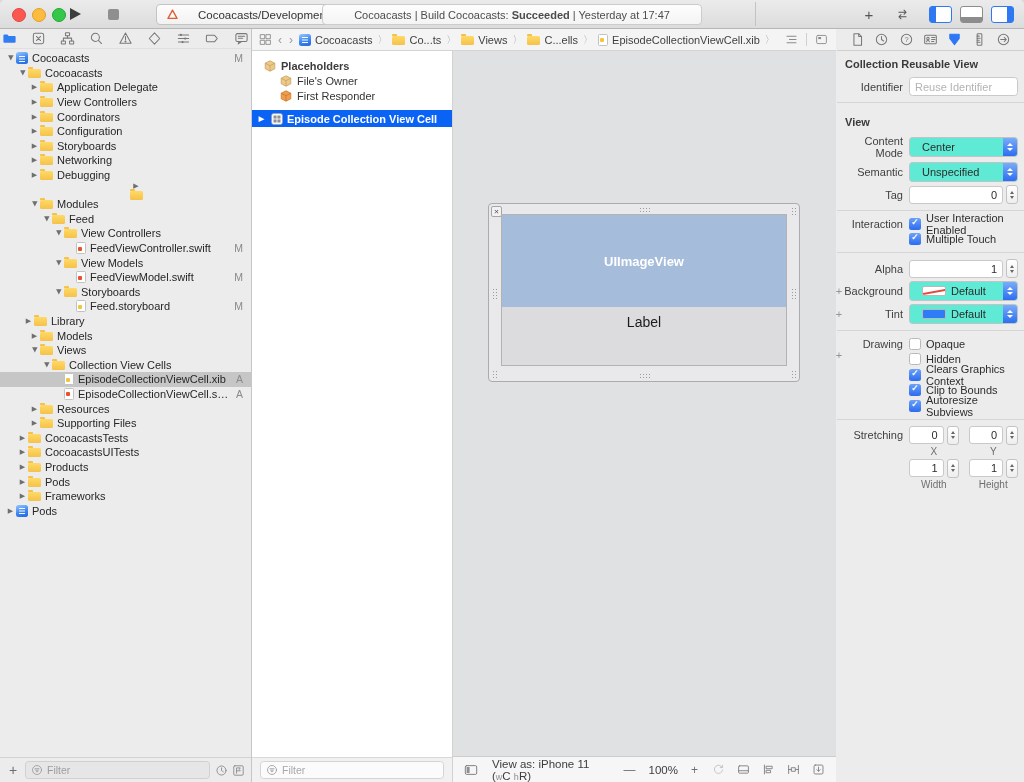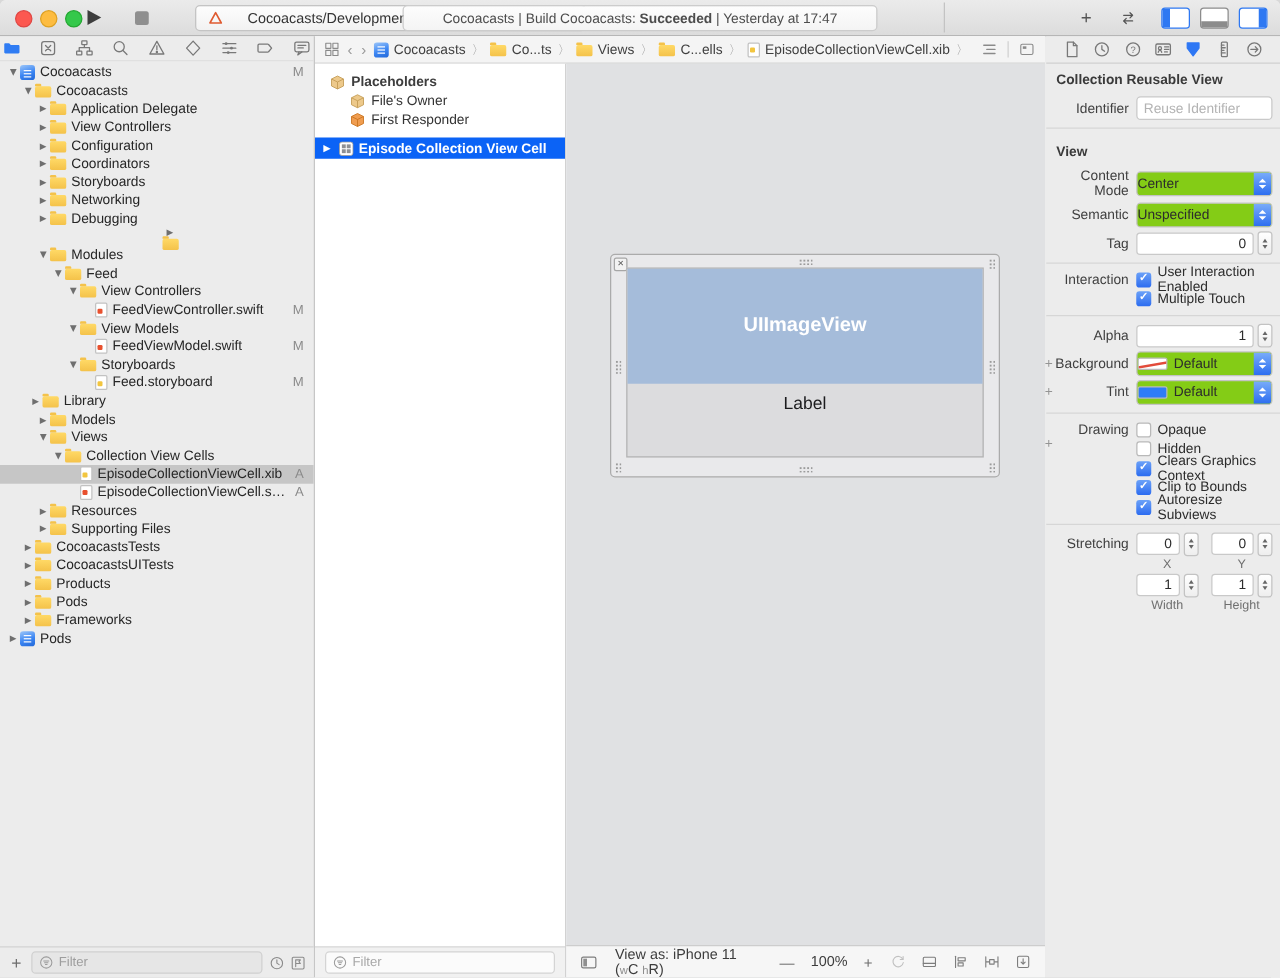--- a/index.html
+++ b/index.html
@@ -101,41 +101,41 @@
   .hd-tc{left:50%;top:3px;width:11px;height:5px;margin-left:-5px;}
   .hd-bc{left:50%;bottom:3px;width:11px;height:5px;margin-left:-5px;}
   .hd-lc{left:3px;top:50%;width:5px;height:11px;margin-top:-5px;}
   .hd-rc{right:3px;top:50%;width:5px;height:11px;margin-top:-5px;}
   .hd-tr{right:3px;top:3px;width:5px;height:8px;}
   .hd-bl{left:3px;bottom:3px;width:5px;height:8px;}
   .hd-br{right:3px;bottom:3px;width:5px;height:8px;}
   .cell-inner{position:absolute;left:12px;right:12px;top:10px;bottom:15px;background:#dcdcde;border:1px solid #b3b3b3;
     display:flex;flex-direction:column;}
   .cell-imageview{height:92px;flex:none;background:#a5bcda;display:flex;align-items:center;justify-content:center;
-    color:#fff;font-weight:bold;font-size:16px;}
+    color:#fff;font-weight:bold;font-size:13px;}
   .cell-labelarea{flex:1;display:flex;justify-content:center;align-items:flex-start;padding-top:7px;
     font-size:14px;color:#1b1b1d;}
   .canvas-bar{position:absolute;left:0;right:0;bottom:0;height:25px;background:#f6f6f6;border-top:1px solid #cdcdcd;
     display:flex;align-items:center;padding:0 10px;font-size:11.5px;color:#3d3d3d;gap:13px;}
   .trait-small{font-size:9px;color:#8d8d8d;}
   .cb-right{margin-left:auto;display:flex;align-items:center;gap:10px;}
   .zoom-ctl{color:#6e6e6e;font-size:12px;}
 
   
   .insp-tabs{height:21px;display:flex;align-items:center;justify-content:space-between;padding:0 12px;border-bottom:1px solid #cfcfcf;}
   .insp-tab{width:17px;height:17px;display:flex;align-items:center;justify-content:center;}
   .insp-sec-title{font-weight:bold;color:#3a3a3a;padding:7px 0 4px 8px;font-size:11px;}
   .insp-row{display:flex;align-items:center;margin:3px 6px 3px 0;position:relative;}
   .insp-label{width:66px;flex:none;text-align:right;margin-right:6px;color:#3f3f3f;}
   .insp-ctl{flex:1;display:flex;align-items:center;min-width:0;}
   .insp-div{height:1px;background:#d6d6d6;margin:6px 0;}
   .text-field{flex:1;height:17px;background:#fff;border:1px solid #c9c9c9;border-radius:3.5px;display:flex;align-items:center;
     padding:0 5px;color:#b3b3b3;}
-  .dropdown{flex:1;height:18px;background:#84cc16;border:1px solid #c3c3c3;border-radius:3.5px;display:flex;align-items:center;
-    padding-left:0;overflow:hidden;color:#2c2c2c;}
+  .dropdown{flex:1;height:18px;background:#5eead4;border:1px solid #c3c3c3;border-radius:3.5px;display:flex;align-items:center;
+    padding-left:12px;overflow:hidden;color:#2c2c2c;}
   .dd-caret{margin-left:auto;align-self:stretch;width:14px;background:linear-gradient(#79acf9,#2d6ef0);
     display:flex;flex-direction:column;align-items:center;justify-content:center;gap:1.5px;border-radius:0 2.5px 2.5px 0;}
   .tri-up{width:0;height:0;border-left:3px solid transparent;border-right:3px solid transparent;border-bottom:3.5px solid #fff;}
   .tri-dn{width:0;height:0;border-left:3px solid transparent;border-right:3px solid transparent;border-top:3.5px solid #fff;}
   .numfield{flex:1;height:16px;background:#fff;border:1px solid #c9c9c9;border-radius:3px;display:flex;align-items:center;
     justify-content:flex-end;padding:0 5px;color:#2c2c2c;}
   .stepper{width:10px;height:17px;margin-left:3px;flex:none;background:linear-gradient(#ffffff,#eeeeee);
     border:1px solid #c3c3c3;border-radius:3px;display:flex;flex-direction:column;align-items:center;justify-content:center;gap:2px;}
   .st-up{width:0;height:0;border-left:2.5px solid transparent;border-right:2.5px solid transparent;border-bottom:3px solid #666;}
   .st-dn{width:0;height:0;border-left:2.5px solid transparent;border-right:2.5px solid transparent;border-top:3px solid #666;}
@@ -296,26 +296,26 @@
           <span class="nav-label">Application Delegate</span>
         </div>
         <div class="nav-row" style="padding-left: 29px;">
           <span class="disc">▶</span>
           <span class="icon-folder"></span>
           <span class="nav-label">View Controllers</span>
         </div>
         <div class="nav-row" style="padding-left: 29px;">
           <span class="disc">▶</span>
           <span class="icon-folder"></span>
+          <span class="nav-label">Coordinators</span>
+        </div>
+        <div class="nav-row" style="padding-left: 29px;">
+          <span class="disc">▶</span>
+          <span class="icon-folder"></span>
           <span class="nav-label">Configuration</span>
-        </div>
-        <div class="nav-row" style="padding-left: 29px;">
-          <span class="disc">▶</span>
-          <span class="icon-folder"></span>
-          <span class="nav-label">Coordinators</span>
         </div>
         <div class="nav-row" style="padding-left: 29px;">
           <span class="disc">▶</span>
           <span class="icon-folder"></span>
           <span class="nav-label">Storyboards</span>
         </div>
         <div class="nav-row" style="padding-left: 29px;">
           <span class="disc">▶</span>
           <span class="icon-folder"></span>
           <span class="nav-label">Networking</span>

